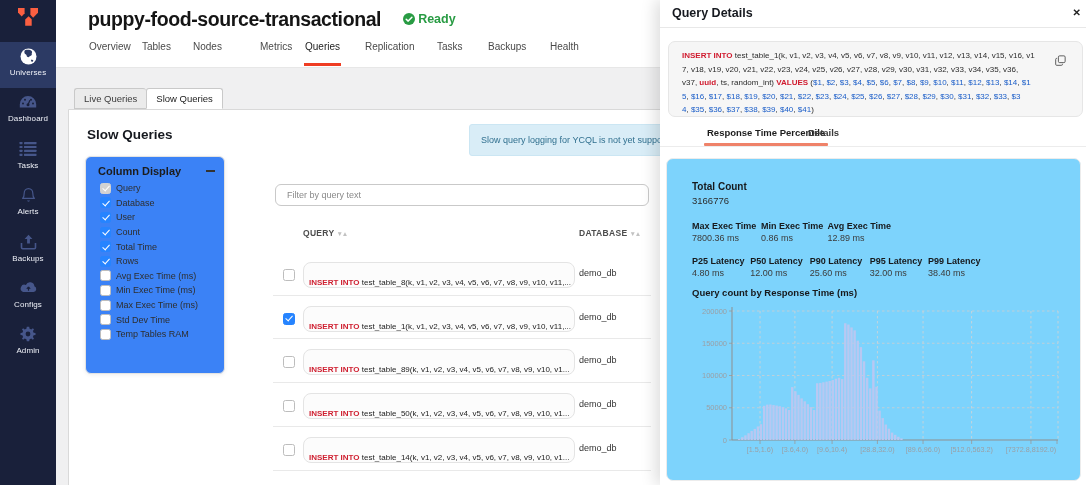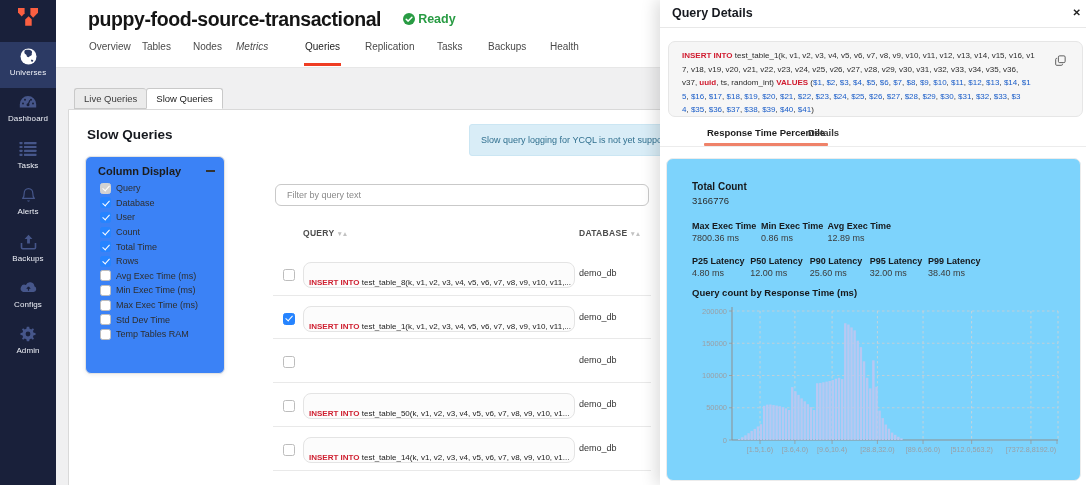--- a/index.html
+++ b/index.html
@@ -181,21 +181,21 @@
               <circle cx="6" cy="6" r="6" fill="#289b43"></circle>
               <path d="M3.2 6.2 L5.2 8.1 L8.9 4.2" stroke="#fff" stroke-width="1.5" fill="none" stroke-linecap="round" stroke-linejoin="round"></path>
             </svg>
           <span class="rlbl">Ready</span>
         </span>
       </div>
       <nav class="tabs" id="main-tabs">
           <span class="tab" style="left: 33px;">Overview</span>
           <span class="tab" style="left: 86px;">Tables</span>
           <span class="tab" style="left: 137px;">Nodes</span>
-          <span class="tab" style="left: 180px; font-style: italic;">Metrics</span>
+          <span class="tab" style="left: 204px;">Metrics</span>
           <span class="tab active" style="left: 249px;">Queries</span>
           <span class="tab" style="left: 309px;">Replication</span>
           <span class="tab" style="left: 381px;">Tasks</span>
           <span class="tab" style="left: 432px;">Backups</span>
           <span class="tab" style="left: 494px;">Health</span>
         </nav>
     </header>
 
     <div class="content">
       <div class="subtabs" id="subtabs">
@@ -274,20 +274,21 @@
               <span class="qchip"><b>INSERT INTO</b> test_table_8(k, v1, v2, v3, v4, v5, v6, v7, v8, v9, v10, v11,...</span>
               <span class="dbcell">demo_db</span>
             </div>
             <div class="trow">
               <span class="cbx checked"></span>
               <span class="qchip"><b>INSERT INTO</b> test_table_1(k, v1, v2, v3, v4, v5, v6, v7, v8, v9, v10, v11,...</span>
               <span class="dbcell">demo_db</span>
             </div>
             <div class="trow">
               <span class="cbx"></span>
+              <span class="qchip"><b>INSERT INTO</b> test_table_89(k, v1, v2, v3, v4, v5, v6, v7, v8, v9, v10, v1...</span>
               <span class="dbcell">demo_db</span>
             </div>
             <div class="trow">
               <span class="cbx"></span>
               <span class="qchip"><b>INSERT INTO</b> test_table_50(k, v1, v2, v3, v4, v5, v6, v7, v8, v9, v10, v1...</span>
               <span class="dbcell">demo_db</span>
             </div>
             <div class="trow">
               <span class="cbx"></span>
               <span class="qchip"><b>INSERT INTO</b> test_table_14(k, v1, v2, v3, v4, v5, v6, v7, v8, v9, v10, v1...</span>

